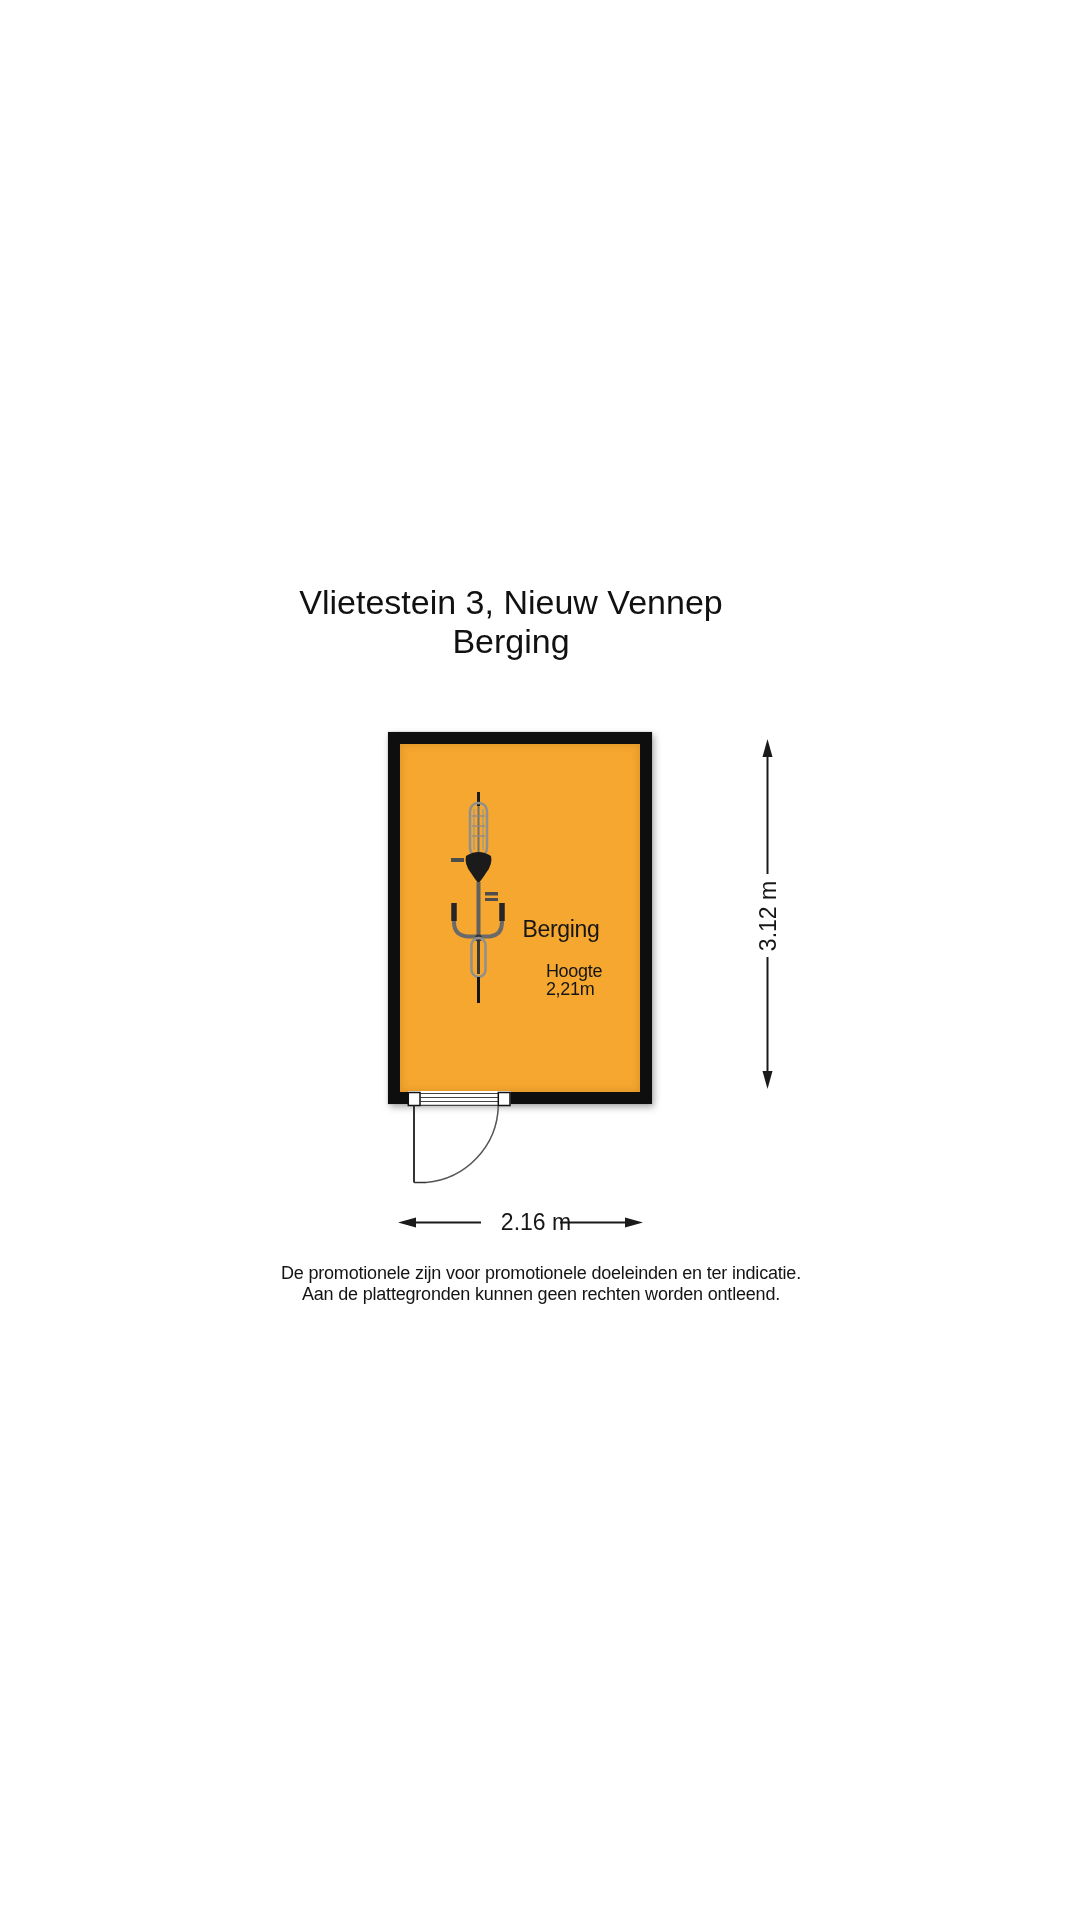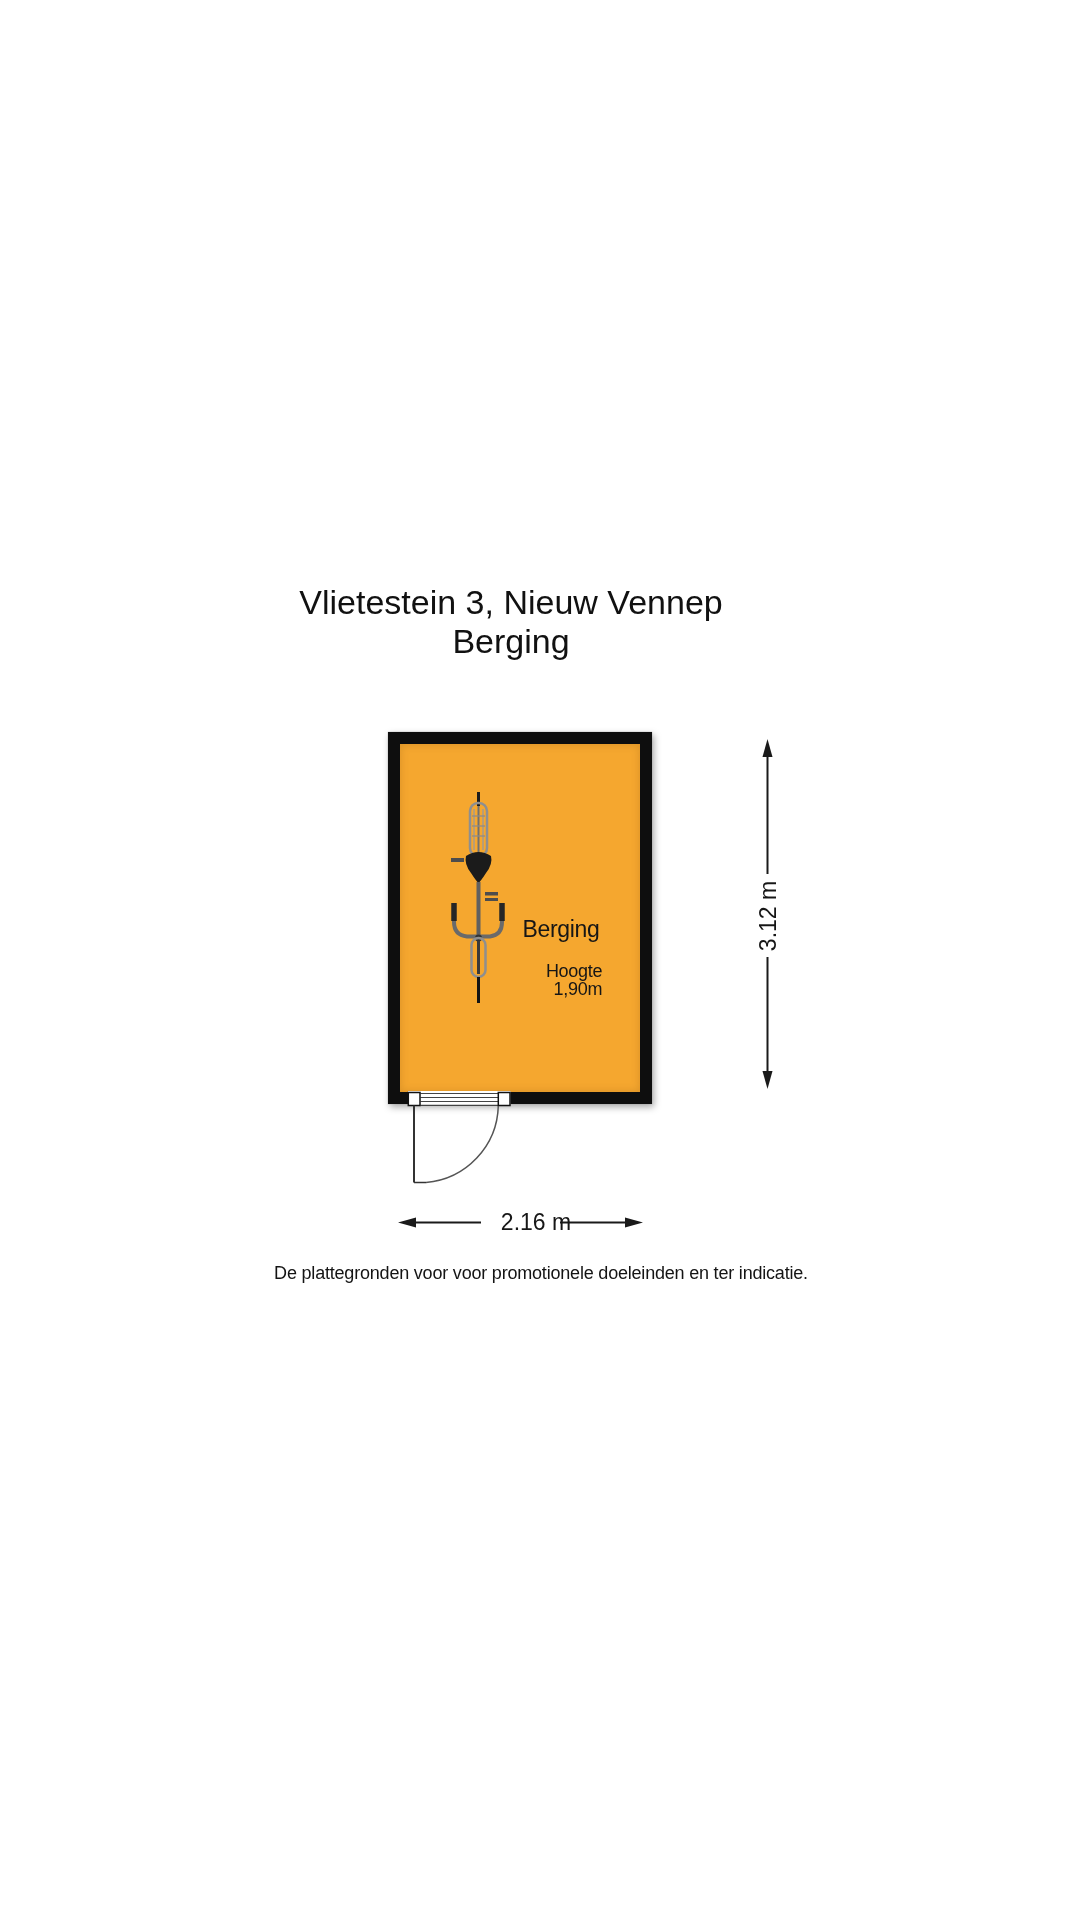--- a/index.html
+++ b/index.html
@@ -44,21 +44,21 @@
     transform:translateX(-50%);
     font-size:23px;
     color:#161616;
     letter-spacing:-0.3px;
     white-space:nowrap;
   }
   .height-note{
     position:absolute;
     left:574px;top:962px;
     transform:translateX(-50%);
-    text-align:right;
+    text-align:left;
     font-size:18px;
     line-height:18px;
     color:#161616;
     letter-spacing:-0.3px;
     white-space:nowrap;
   }
   
   .bike-svg{position:absolute;left:440px;top:788px;width:80px;height:220px;}
   .door-svg{position:absolute;left:395px;top:1085px;width:130px;height:110px;}
   .hdim-svg{position:absolute;left:393px;top:1205px;width:255px;height:36px;}
@@ -134,21 +134,21 @@
 
     <rect x="31.5" y="150" width="14" height="39" rx="7" fill="none" stroke="#8f8f8f" stroke-width="2.5"></rect>
     <rect x="37" y="153" width="3" height="33" fill="#3a3a3a"></rect>
 
     <line x1="38.5" y1="189" x2="38.5" y2="215" stroke="#141414" stroke-width="3"></line>
   </svg>
 
   <div class="room-label">Berging</div>
   <div class="height-note">
     <div>Hoogte</div>
-    <div>1,90m</div>
+    <div>2,21m</div>
   </div>
 
   <svg class="door-svg" viewBox="0 0 130 110" aria-hidden="true">
 
     <rect x="13" y="6" width="102.5" height="14.5" fill="#ffffff"></rect>
 
     <line x1="25.5" y1="8.5" x2="103" y2="8.5" stroke="#444444" stroke-width="1.2"></line>
     <line x1="25.5" y1="12.5" x2="103" y2="12.5" stroke="#444444" stroke-width="1.2"></line>
     <line x1="25.5" y1="16.5" x2="103" y2="16.5" stroke="#444444" stroke-width="1.2"></line>
     <line x1="25.5" y1="20.3" x2="103" y2="20.3" stroke="#444444" stroke-width="1.2"></line>
@@ -172,16 +172,17 @@
 
   <svg class="vdim-svg" viewBox="0 0 36 362" aria-hidden="true">
     <line x1="17.5" y1="23" x2="17.5" y2="141" stroke="#1a1a1a" stroke-width="2"></line>
     <line x1="17.5" y1="224" x2="17.5" y2="340" stroke="#1a1a1a" stroke-width="2"></line>
     <polygon points="17.5,6 12.5,24 22.5,24" fill="#1a1a1a"></polygon>
     <polygon points="17.5,356 12.5,338 22.5,338" fill="#1a1a1a"></polygon>
   </svg>
   <span class="dim-label height">3.12 m</span>
 
   <div class="footer-note">
-    <div>De plattegronden voor voor promotionele doeleinden en ter indicatie.</div>
+    <div>De promotionele zijn voor promotionele doeleinden en ter indicatie.</div>
+    <div>Aan de plattegronden kunnen geen rechten worden ontleend.</div>
   </div>
 
 </div>
 
 </body></html>

